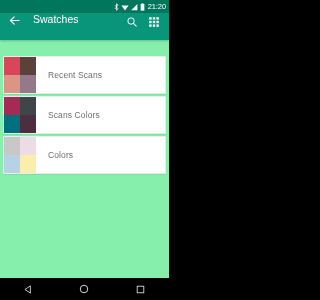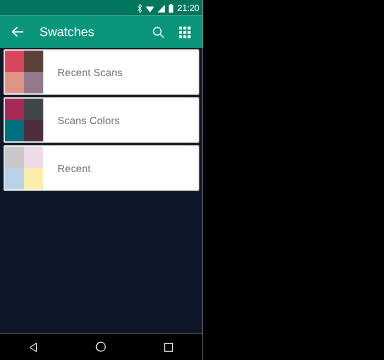--- a/index.html
+++ b/index.html
@@ -46,21 +46,20 @@
     margin-left: 3px;
     letter-spacing: -0.1px;
     white-space: nowrap;
   }
 
   
   .appbar {
     height: 27px;
     background: #09957a;
     display: flex;
-    align-items: center;
     padding: 0 6px 0 7px;
     flex: none;
     box-shadow: 0 1px 2px rgba(0,0,0,0.22);
     position: relative;
     z-index: 5;
   }
   .appbar .back {
     width: 15px;
     height: 15px;
     display: flex;
@@ -81,23 +80,23 @@
     display: flex;
     align-items: center;
     justify-content: center;
     flex: none;
   }
   .appbar .act + .act { margin-left: 4px; }
 
   
   .content {
     flex: 1;
-    background: #0f172a;
-    overflow: hidden;
-    padding-top: 1px;
+    background: #86efac;
+    overflow: hidden;
+    padding-top: 16px;
   }
   .card {
     background: #ffffff;
     margin: 0 3px 2px 3px;
     height: 36px;
     display: flex;
     align-items: stretch;
     border: 1px solid #ececec;
     border-radius: 1px;
     box-shadow: 0 1px 1px rgba(0,0,0,0.07);
@@ -225,21 +224,21 @@
       <div class="card-label">Scans Colors</div>
     </div>
 
     <div class="card">
       <div class="swatch">
         <span style="background:#c8c8c8"></span>
         <span style="background:#eddbe6"></span>
         <span style="background:#b7d2e6"></span>
         <span style="background:#faeeaa"></span>
       </div>
-      <div class="card-label">Recent</div>
+      <div class="card-label">Colors</div>
     </div>
 
 
   </div>
 
   <div class="navbar">
     <div class="navbtn">
       <svg width="9" height="9" viewBox="0 0 12 12">
         <path d="M8.5 1.2 L8.5 10.8 L1.2 6 Z" fill="none" stroke="#e8e8e8" stroke-width="1.1" stroke-linejoin="round"></path>
       </svg>

